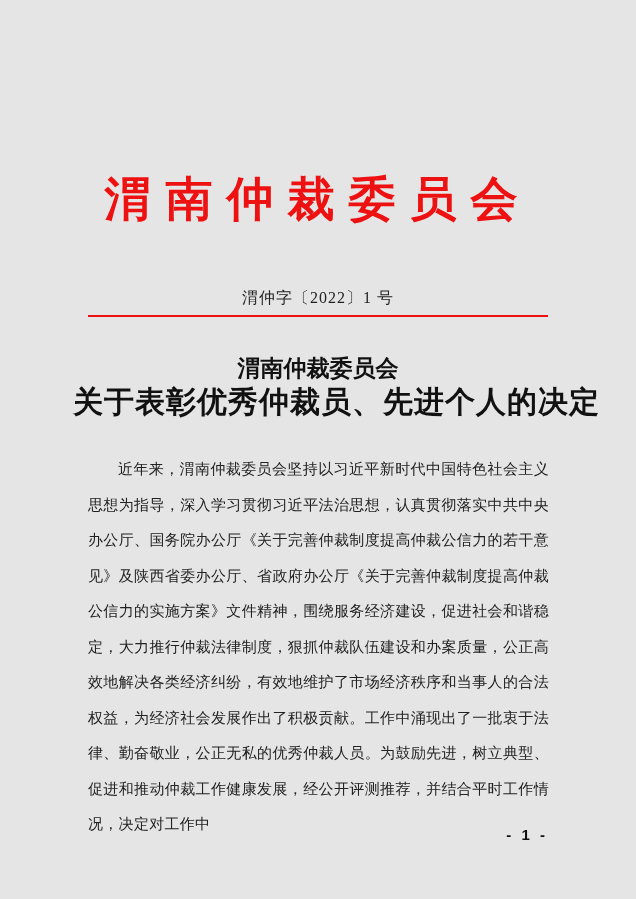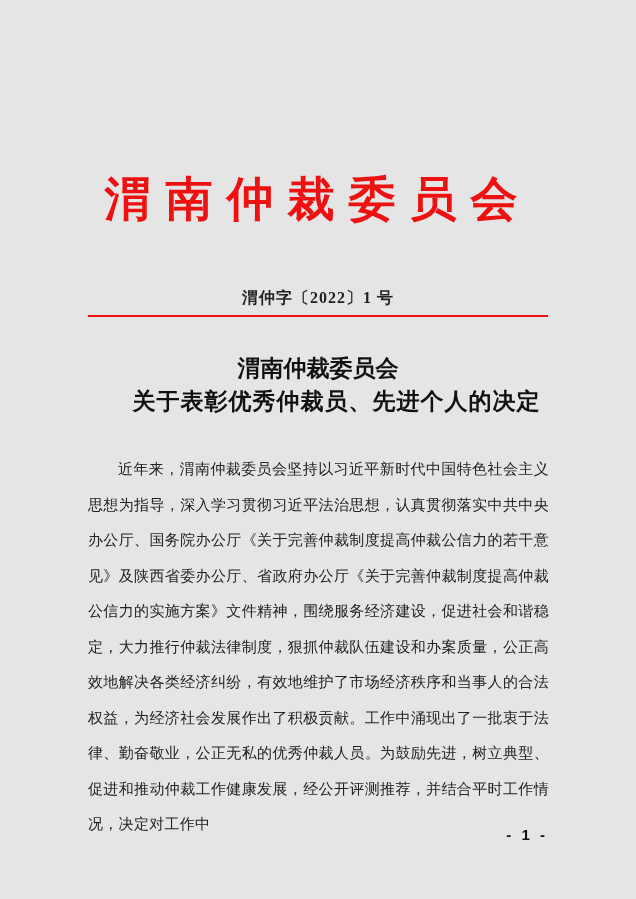--- a/index.html
+++ b/index.html
@@ -31,42 +31,41 @@
   }
   .doc-number {
     position: absolute;
     top: 288px;
     left: 0;
     width: 100%;
     text-align: center;
     font-size: 16px;
     color: #222222;
     letter-spacing: 1px;
-    font-weight: bold;
   }
   .red-rule {
     position: absolute;
     top: 315px;
     left: 88px;
     width: 460px;
     height: 2px;
     background: #ee1111;
   }
   .doc-title {
     position: absolute;
     top: 352px;
     left: 0;
     width: 100%;
     text-align: center;
     font-weight: bold;
     color: #111111;
     line-height: 33px;
   }
   .doc-title .t1 { font-size: 23px; display: block; }
-  .doc-title .t2 { font-size: 23px; display: block; letter-spacing: 1px; padding-left: 37px; }
+  .doc-title .t2 { font-size: 30px; display: block; letter-spacing: 1px; padding-left: 37px; }
   .body-text {
     position: absolute;
     top: 452px;
     left: 88px;
     width: 461px;
     font-size: 15px;
     line-height: 35.5px;
     text-align: justify;
     text-justify: inter-ideograph;
     color: #222222;

